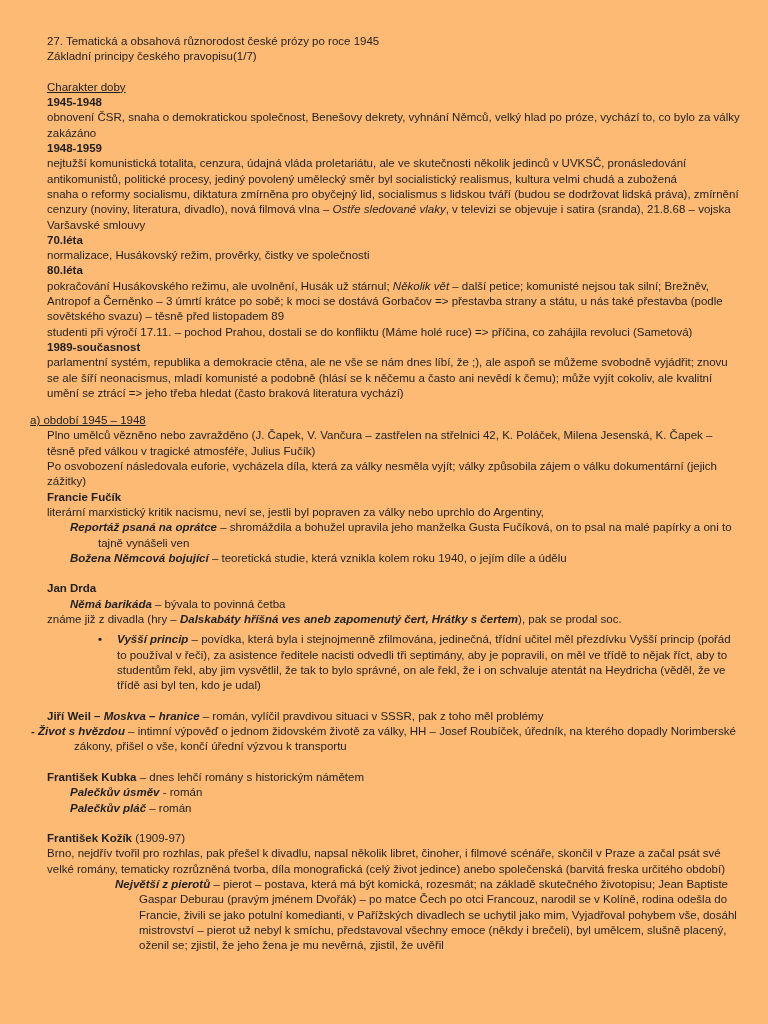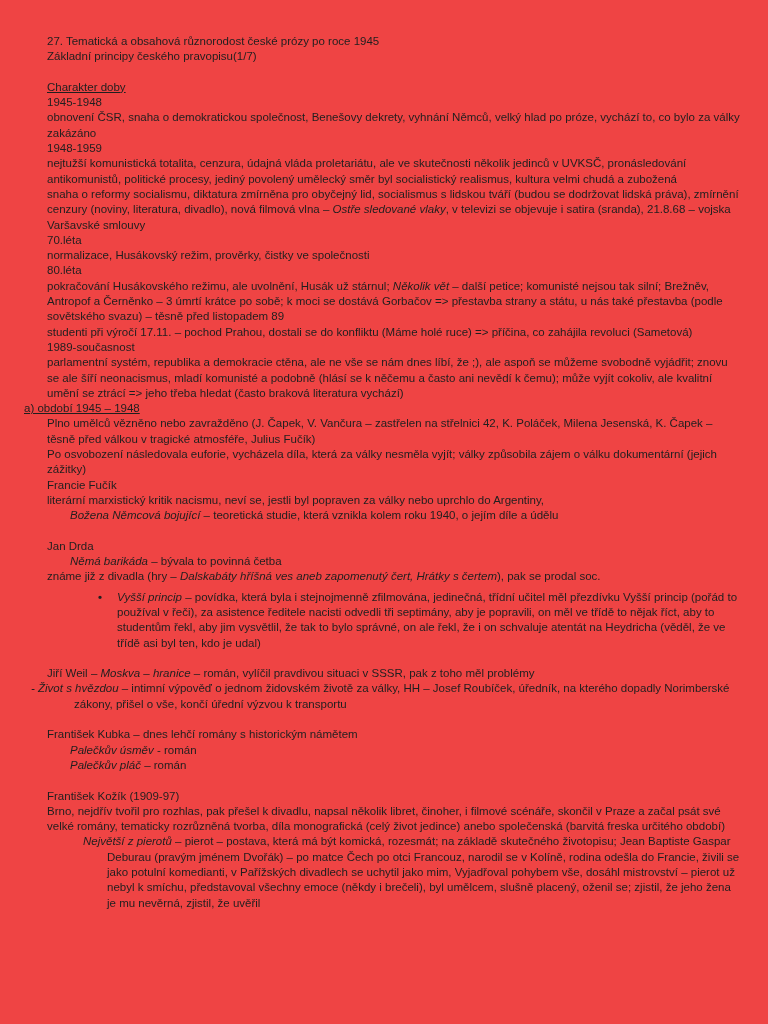--- a/index.html
+++ b/index.html
@@ -10,35 +10,35 @@
     background:#ffffff;
     color:#1f1f1f;
     font-family:"Liberation Sans","DejaVu Sans",sans-serif;
     font-size:11.5px;
     line-height:15.3px;
     box-sizing:border-box;
     padding:34px 28px 0 0;
     overflow:hidden;
   }
   .blk{margin:0;padding-left:47px;white-space:normal;}
-  .blk.outline{padding-left:24px;}
+  .blk.outline{padding-left:30px;margin-top:12px;}
   .blk.title{padding-left:98px;text-indent:-28px;}
   .blk.bullet{position:relative;padding-left:117px;margin-top:5px;}
   .bullet-dot{position:absolute;left:98px;top:0;font-weight:bold;text-indent:0;}
   .blk.weil{padding-left:74px;text-indent:-43px;}
-  .blk.pierot{padding-left:107px;text-indent:-24px;}
+  .blk.pierot{padding-left:107px;text-indent:-24px;margin-left:32px;}
   .blk.blank{height:15.3px;}
-  .r.b{font-weight:normal;}
+  .r.b{font-weight:bold;}
   .r.i{font-style:italic;}
   .r.u{text-decoration:underline;}
 </style>
 </head>
 <body>
 
-<div class="page" id="doc-page" style="background: #ef4444; color: rgb(31, 31, 31);">
+<div class="page" id="doc-page" style="background: #fdba74; color: rgb(31, 31, 31);">
     <p class="blk body"><span class="r">27. Tematická a obsahová různorodost české prózy po roce 1945</span></p>
     <p class="blk body"><span class="r">Základní principy českého pravopisu(1/7)</span></p>
     <p class="blk blank"></p>
     <p class="blk body"><span class="r u">Charakter doby</span></p>
     <p class="blk body"><span class="r b">1945-1948</span></p>
     <p class="blk body"><span class="r">obnovení ČSR, snaha o demokratickou společnost, Benešovy dekrety, vyhnání Němců, velký hlad po próze, vychází to, co bylo za války zakázáno</span></p>
     <p class="blk body"><span class="r b">1948-1959</span></p>
     <p class="blk body"><span class="r">nejtužší komunistická totalita, cenzura, údajná vláda proletariátu, ale ve skutečnosti několik jedinců v UVKSČ, pronásledování antikomunistů, politické procesy, jediný povolený umělecký směr byl socialistický realismus, kultura velmi chudá a zubožená</span></p>
     <p class="blk body"><span class="r">snaha o reformy socialismu, diktatura zmírněna pro obyčejný lid, socialismus s lidskou tváří (budou se dodržovat lidská práva), zmírnění cenzury (noviny, literatura, divadlo), nová filmová vlna – </span><span class="r i">Ostře sledované vlaky</span><span class="r">, v televizi se objevuje i satira (sranda), 21.8.68 – vojska Varšavské smlouvy</span></p>
     <p class="blk body"><span class="r b">70.léta</span></p>
@@ -46,20 +46,21 @@
     <p class="blk body"><span class="r b">80.léta</span></p>
     <p class="blk body"><span class="r">pokračování Husákovského režimu, ale uvolnění, Husák už stárnul; </span><span class="r i">Několik vět</span><span class="r"> – další petice; komunisté nejsou tak silní; Brežněv, Antropof a Černěnko – 3 úmrtí krátce po sobě; k moci se dostává Gorbačov =&gt; přestavba strany a státu, u nás také přestavba (podle sovětského svazu) – těsně před listopadem 89</span></p>
     <p class="blk body"><span class="r">studenti při výročí 17.11. – pochod Prahou, dostali se do konfliktu (Máme holé ruce) =&gt; příčina, co zahájila revoluci (Sametová)</span></p>
     <p class="blk body"><span class="r b">1989-současnost</span></p>
     <p class="blk body"><span class="r">parlamentní systém, republika a demokracie ctěna, ale ne vše se nám dnes líbí, že ;), ale aspoň se můžeme svobodně vyjádřit; znovu se ale šíří neonacismus, mladí komunisté a podobně (hlásí se k něčemu a často ani nevědí k čemu); může vyjít cokoliv, ale kvalitní umění se ztrácí =&gt; jeho třeba hledat (často braková literatura vychází)</span></p>
     <p class="blk outline"><span class="r u">a) období 1945 – 1948</span></p>
     <p class="blk body"><span class="r">Plno umělců vězněno nebo zavražděno (J. Čapek, V. Vančura – zastřelen na střelnici 42, K. Poláček, Milena Jesenská, K. Čapek – těsně před válkou v tragické atmosféře, Julius Fučík)</span></p>
     <p class="blk body"><span class="r">Po osvobození následovala euforie, vycházela díla, která za války nesměla vyjít; války způsobila zájem o válku dokumentární (jejich zážitky)</span></p>
     <p class="blk body"><span class="r b">Francie Fučík</span></p>
     <p class="blk body"><span class="r">literární marxistický kritik nacismu, neví se, jestli byl popraven za války nebo uprchlo do Argentiny,</span></p>
+    <p class="blk title"><span class="r b i">Reportáž psaná na oprátce</span><span class="r"> – shromáždila a bohužel upravila jeho manželka Gusta Fučíková, on to psal na malé papírky a oni to tajně vynášeli ven</span></p>
     <p class="blk title"><span class="r b i">Božena Němcová bojující</span><span class="r"> – teoretická studie, která vznikla kolem roku 1940, o jejím díle a údělu</span></p>
     <p class="blk blank"></p>
     <p class="blk body"><span class="r b">Jan Drda</span></p>
     <p class="blk title"><span class="r b i">Němá barikáda</span><span class="r"> – bývala to povinná četba</span></p>
     <p class="blk body"><span class="r">známe již z divadla (hry – </span><span class="r b i">Dalskabáty hříšná ves aneb zapomenutý čert, Hrátky s čertem</span><span class="r">), pak se prodal soc.</span></p>
     <p class="blk bullet"><span class="bullet-dot">•</span><span class="r b i">Vyšší princip</span><span class="r"> – povídka, která byla i stejnojmenně zfilmována, jedinečná, třídní učitel měl přezdívku Vyšší princip (pořád to používal v řeči), za asistence ředitele nacisti odvedli tři septimány, aby je popravili, on měl ve třídě to nějak říct, aby to studentům řekl, aby jim vysvětlil, že tak to bylo správné, on ale řekl, že i on schvaluje atentát na Heydricha (věděl, že ve třídě asi byl ten, kdo je udal)</span></p>
     <p class="blk blank"></p>
     <p class="blk body"><span class="r b">Jiří Weil</span><span class="r b"> – </span><span class="r b i">Moskva – hranice</span><span class="r"> – román, vylíčil pravdivou situaci v SSSR, pak z toho měl problémy</span></p>
     <p class="blk weil"><span class="r b i">- Život s hvězdou</span><span class="r"> – intimní výpověď o jednom židovském životě za války, HH – Josef Roubíček, úředník, na kterého dopadly Norimberské zákony, přišel o vše, končí úřední výzvou k transportu</span></p>
     <p class="blk blank"></p>

